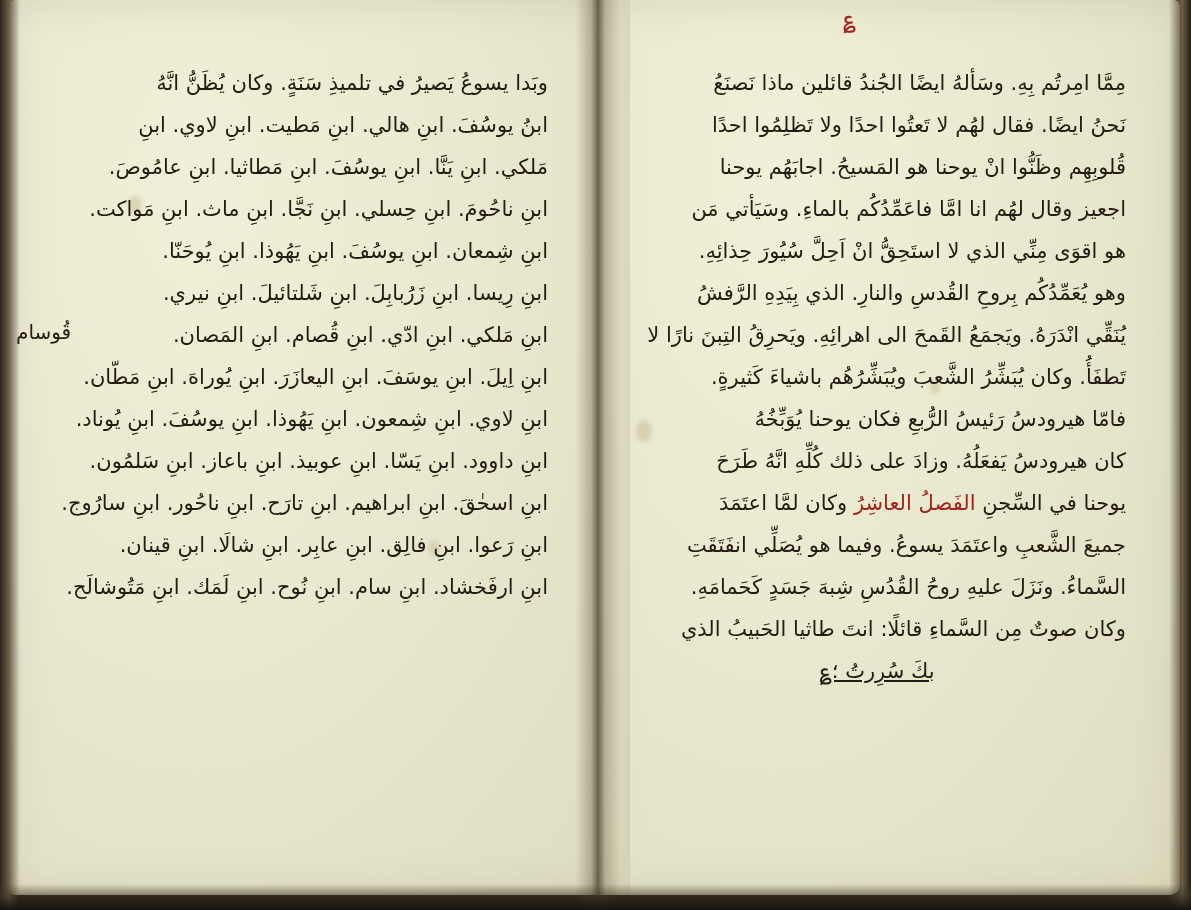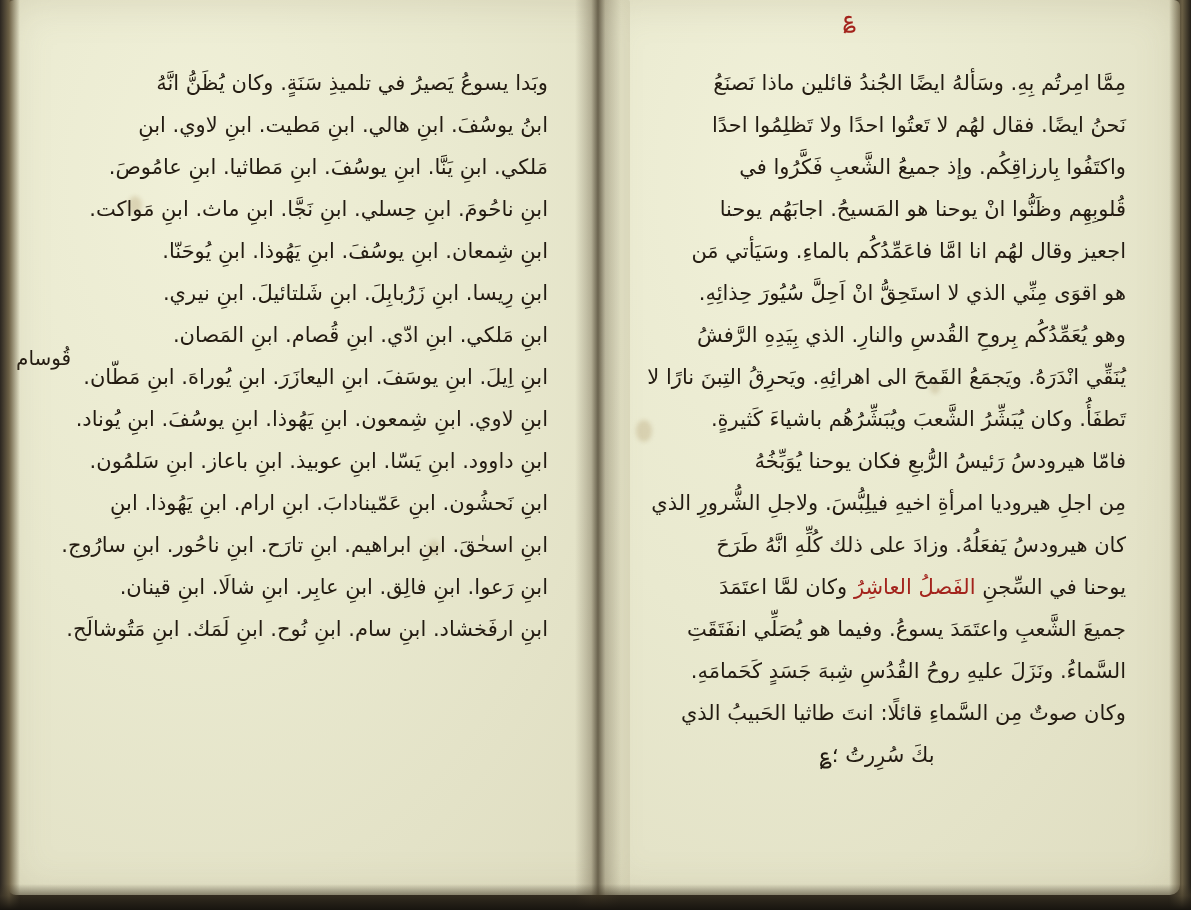--- a/index.html
+++ b/index.html
@@ -145,48 +145,47 @@
   .margin-note.verso-note {
     color: #241c12;
     font-size: 20px;
   }
 
   
   .tail-line {
     text-align: center;
     direction: rtl;
     height: 42px;
+    text-decoration: underline;
   }
 </style>
 </head>
 <body>
 
 <div id="manuscript">
   <div class="backdrop"></div>
 
   <div class="codex">
 
     <div class="leaf recto">
       <div class="stain" style="left:36px; top:420px; width:16px; height:22px; background:rgba(150,120,60,0.22); filter:blur(2px);"></div>
       <div class="stain" style="left:330px; top:380px; width:10px; height:14px; background:rgba(140,110,55,0.20); filter:blur(2px);"></div>
 
       <div class="top-flourish">؏</div>
 
       <div class="text-block">
         <div class="line">مِمَّا امِرتُم بِهِ. وسَألهُ ايضًا الجُندُ قائلين ماذا نَصنَعُ</div>
         <div class="line">نَحنُ ايضًا. فقال لهُم لا تَعتُوا احدًا ولا تَظلِمُوا احدًا</div>
-        <div class="line">واكتَفُوا بِارزاقِكُم. وإذ جميعُ الشَّعبِ فَكَّرُوا في</div>
         <div class="line">قُلوبِهِم وظَنُّوا انْ يوحنا هو المَسيحُ. اجابَهُم يوحنا</div>
         <div class="line">اجعيز وقال لهُم انا امَّا فاعَمِّدُكُم بالماءِ. وسَيَأتي مَن</div>
         <div class="line">هو اقوَى مِنِّي الذي لا استَحِقُّ انْ اَحِلَّ سُيُورَ حِذائِهِ.</div>
         <div class="line">وهو يُعَمِّدُكُم بِروحِ القُدسِ والنارِ. الذي بِيَدِهِ الرَّفشُ</div>
         <div class="line">يُنَقِّي انْدَرَهُ. ويَجمَعُ القَمحَ الى اهرائِهِ. ويَحرِقُ التِبنَ نارًا لا</div>
         <div class="line">تَطفَأُ. وكان يُبَشِّرُ الشَّعبَ ويُبَشِّرُهُم باشياءَ كَثيرةٍ.</div>
         <div class="line">فامّا هيرودسُ رَئيسُ الرُّبعِ فكان يوحنا يُوَبِّخُهُ</div>
-        <div class="line">مِن اجلِ هيروديا امرأةِ اخيهِ فيلِبُّسَ. ولاجلِ الشُّرورِ الذي</div>
         <div class="line">كان هيرودسُ يَفعَلُهُ. وزادَ على ذلك كُلِّهِ انَّهُ طَرَحَ</div>
 
         <div class="line">
           <span>يوحنا في السِّجنِ </span><span class="rubric">الفَصلُ العاشِرُ</span><span> وكان لمَّا اعتَمَدَ</span>
         </div>
 
         <div class="line">جميعَ الشَّعبِ واعتَمَدَ يسوعُ. وفيما هو يُصَلِّي انفَتَقَتِ</div>
         <div class="line">السَّماءُ. ونَزَلَ عليهِ روحُ القُدُسِ شِبهَ جَسَدٍ كَحَمامَهِ.</div>
         <div class="line">وكان صوتٌ مِن السَّماءِ قائلًا: انتَ طاثيا الحَبيبُ الذي</div>
         <div class="tail-line">بكَ سُرِرتُ ؛؏</div>
@@ -206,27 +205,26 @@
         <div class="line">وبَدا يسوعُ يَصيرُ في تلميذِ سَنَةٍ. وكان يُظَنُّ انَّهُ</div>
         <div class="line">ابنُ يوسُفَ. ابنِ هالي. ابنِ مَطيت. ابنِ لاوي. ابنِ</div>
         <div class="line">مَلكي. ابنِ يَنَّا. ابنِ يوسُفَ. ابنِ مَطاثيا. ابنِ عامُوصَ.</div>
         <div class="line">ابنِ ناحُومَ. ابنِ حِسلي. ابنِ نَجَّا. ابنِ ماث. ابنِ مَواكت.</div>
         <div class="line">ابنِ شِمعان. ابنِ يوسُفَ. ابنِ يَهُوذا. ابنِ يُوحَنّا.</div>
         <div class="line">ابنِ رِيسا. ابنِ زَرُبابِلَ. ابنِ شَلتائيلَ. ابنِ نيري.</div>
         <div class="line">ابنِ مَلكي. ابنِ ادّي. ابنِ قُصام. ابنِ المَصان.</div>
         <div class="line">ابنِ اِيلَ. ابنِ يوسَفَ. ابنِ اليعازَرَ. ابنِ يُوراهَ. ابنِ مَطّان.</div>
         <div class="line">ابنِ لاوي. ابنِ شِمعون. ابنِ يَهُوذا. ابنِ يوسُفَ. ابنِ يُوناد.</div>
         <div class="line">ابنِ داوود. ابنِ يَسّا. ابنِ عوبيذ. ابنِ باعاز. ابنِ سَلمُون.</div>
-        <div class="line">ابنِ نَحشُون. ابنِ عَمّينادابَ. ابنِ ارام. ابنِ يَهُوذا. ابنِ</div>
         <div class="line">ابنِ اسحٰقَ. ابنِ ابراهيم. ابنِ تارَح. ابنِ ناحُور. ابنِ سارُوج.</div>
         <div class="line">ابنِ رَعوا. ابنِ فالِق. ابنِ عابِر. ابنِ شالَا. ابنِ قينان.</div>
         <div class="line">ابنِ ارفَخشاد. ابنِ سام. ابنِ نُوح. ابنِ لَمَك. ابنِ مَتُوشالَح.</div>
       </div>
 
-      <div class="margin-note verso-note" style="left:8px; top:346px;">قُوسام</div>
+      <div class="margin-note verso-note" style="left:8px; top:320px;">قُوسام</div>
     </div>
 
     <div class="gutter"></div>
     <div class="edge-left"></div>
     <div class="edge-right"></div>
     <div class="edge-bottom"></div>
   </div>
 </div>
 
 </body></html>

